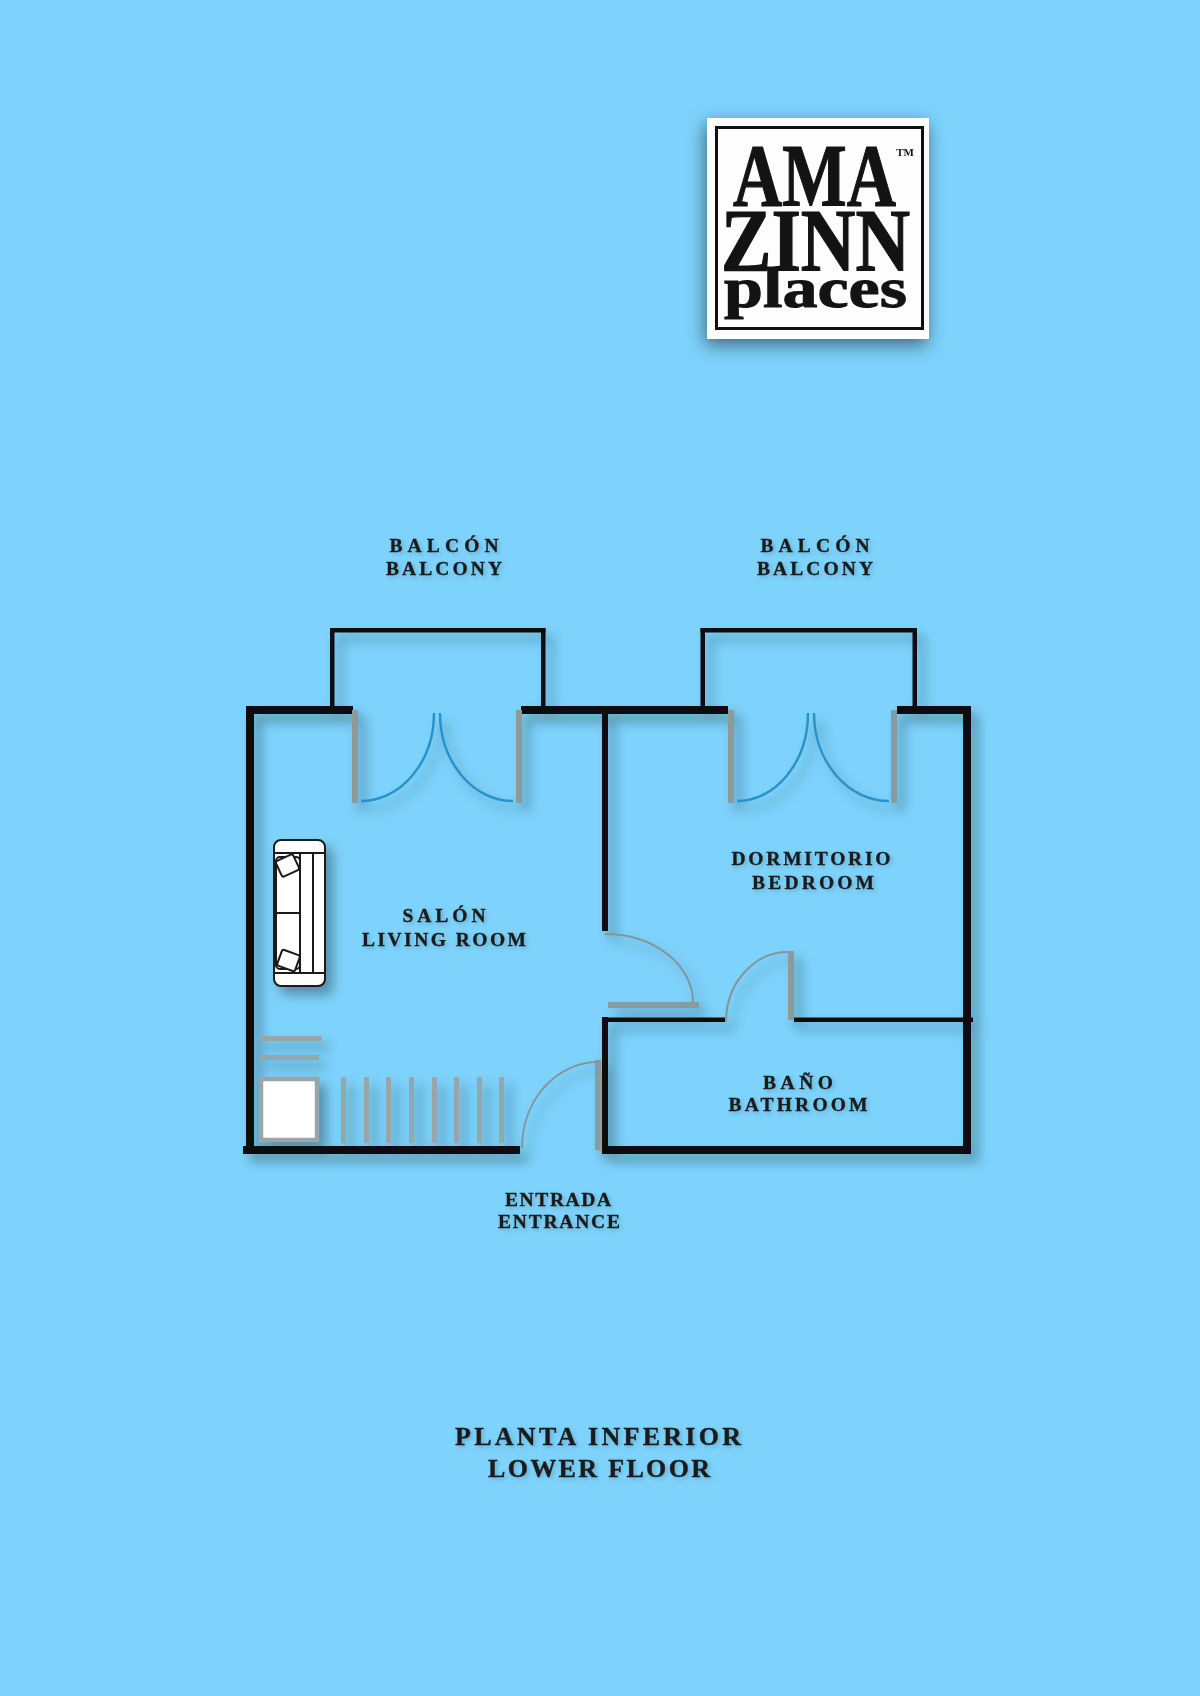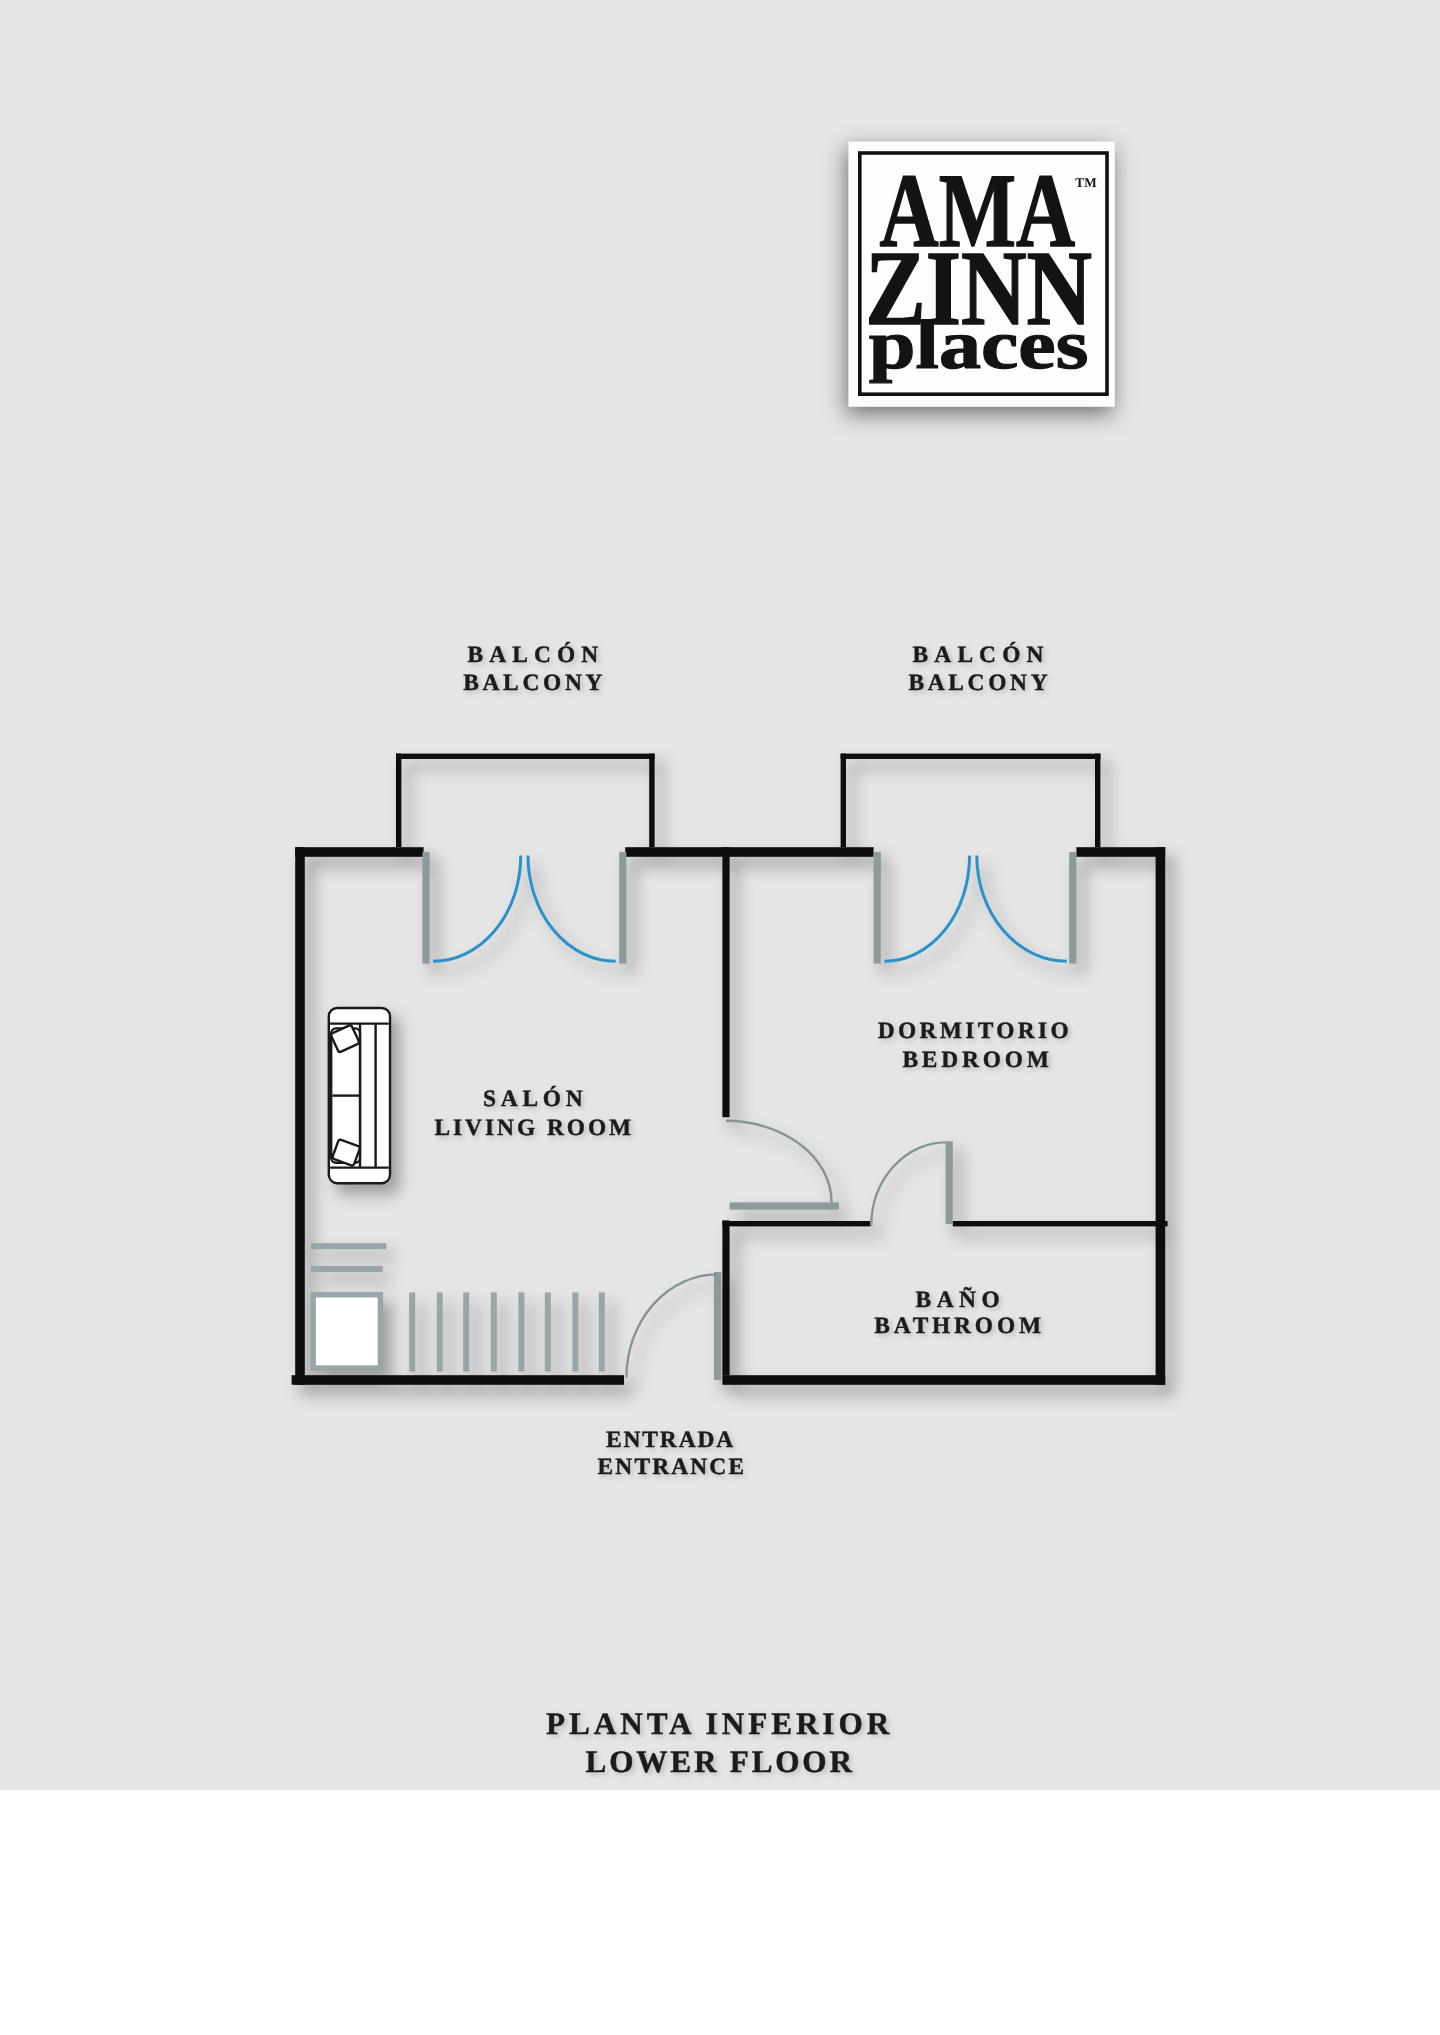--- a/index.html
+++ b/index.html
@@ -1,16 +1,16 @@
 <!DOCTYPE html>
 <html><head>
 <meta charset="utf-8">
 <style>
 html,body{margin:0;padding:0;background:#ffffff;}
-.page{position:relative;width:1200px;height:1492px;background:#e5e5e5;overflow:hidden;}
+.page{position:relative;width:1200px;height:1696px;background:#7dd3fc;overflow:hidden;}
 svg text{font-family:"Liberation Serif",serif;}
 </style>
 </head>
 <body>
 <div class="page">
 <svg width="1200" height="1696" viewBox="0 0 1200 1696">
 
 <g style="filter:drop-shadow(-2px 6px 9px rgba(0,0,0,0.5))">
 <rect x="707" y="118" width="222" height="221" fill="#fdfdfd"></rect>
 </g>

